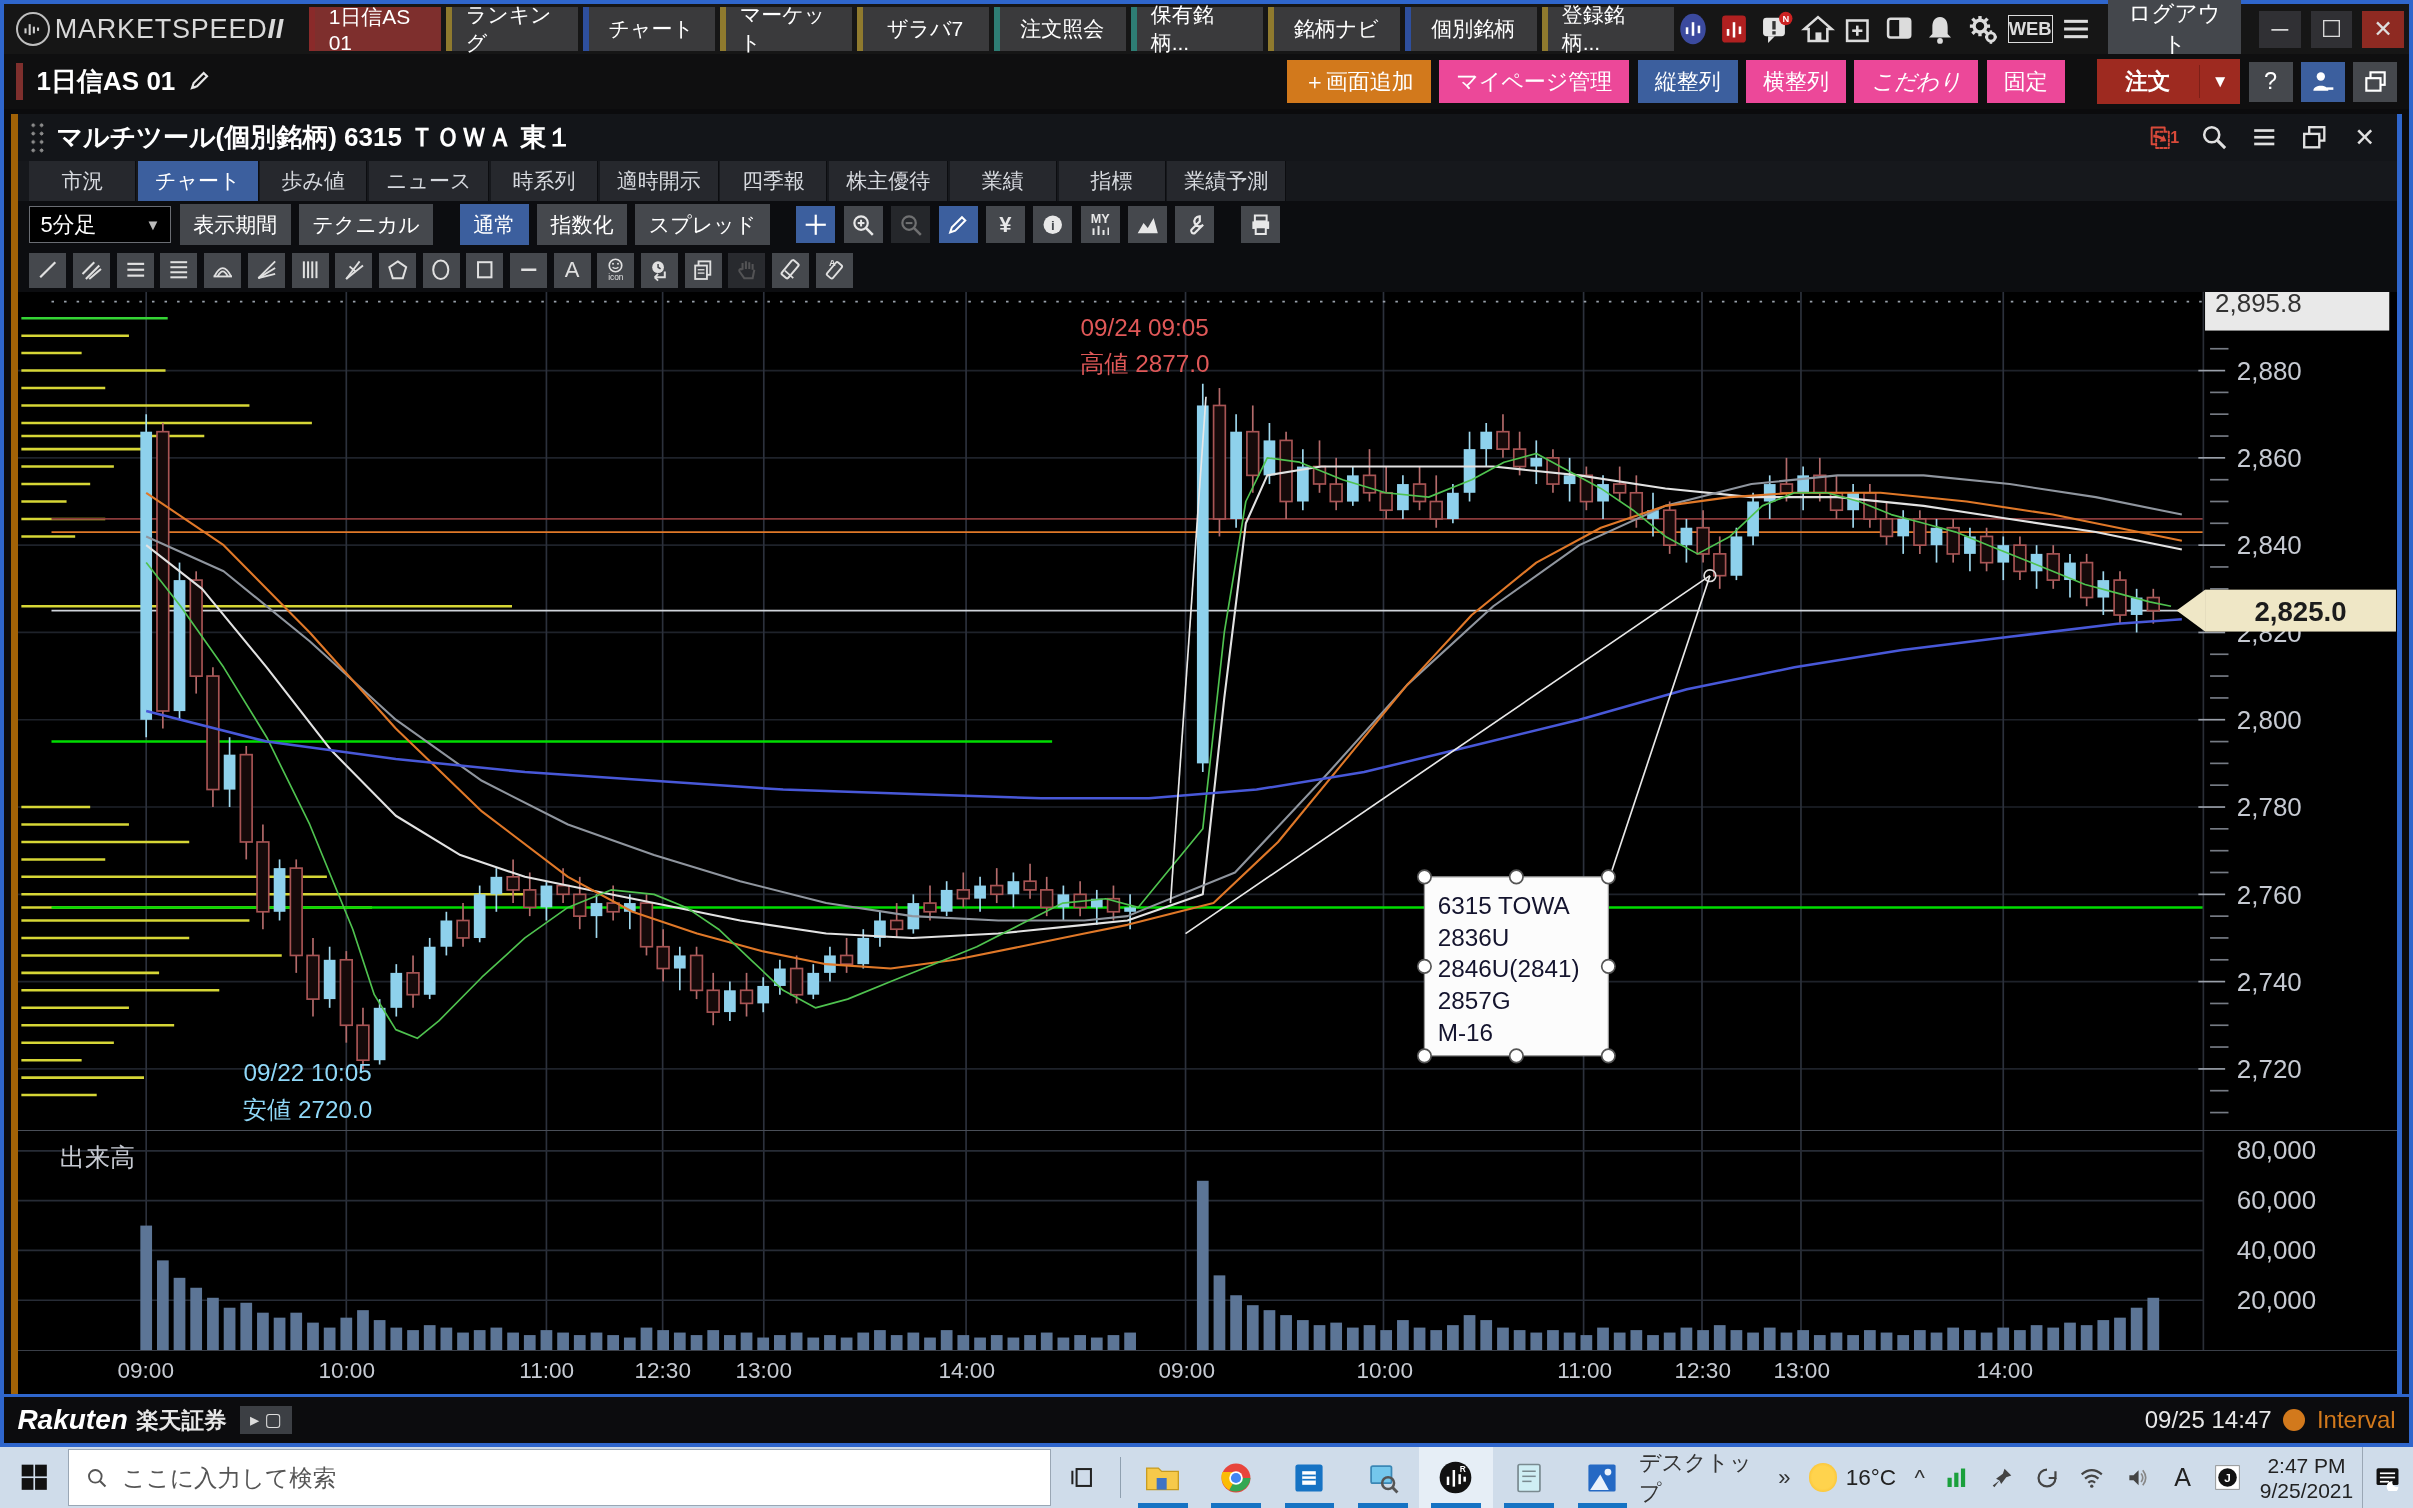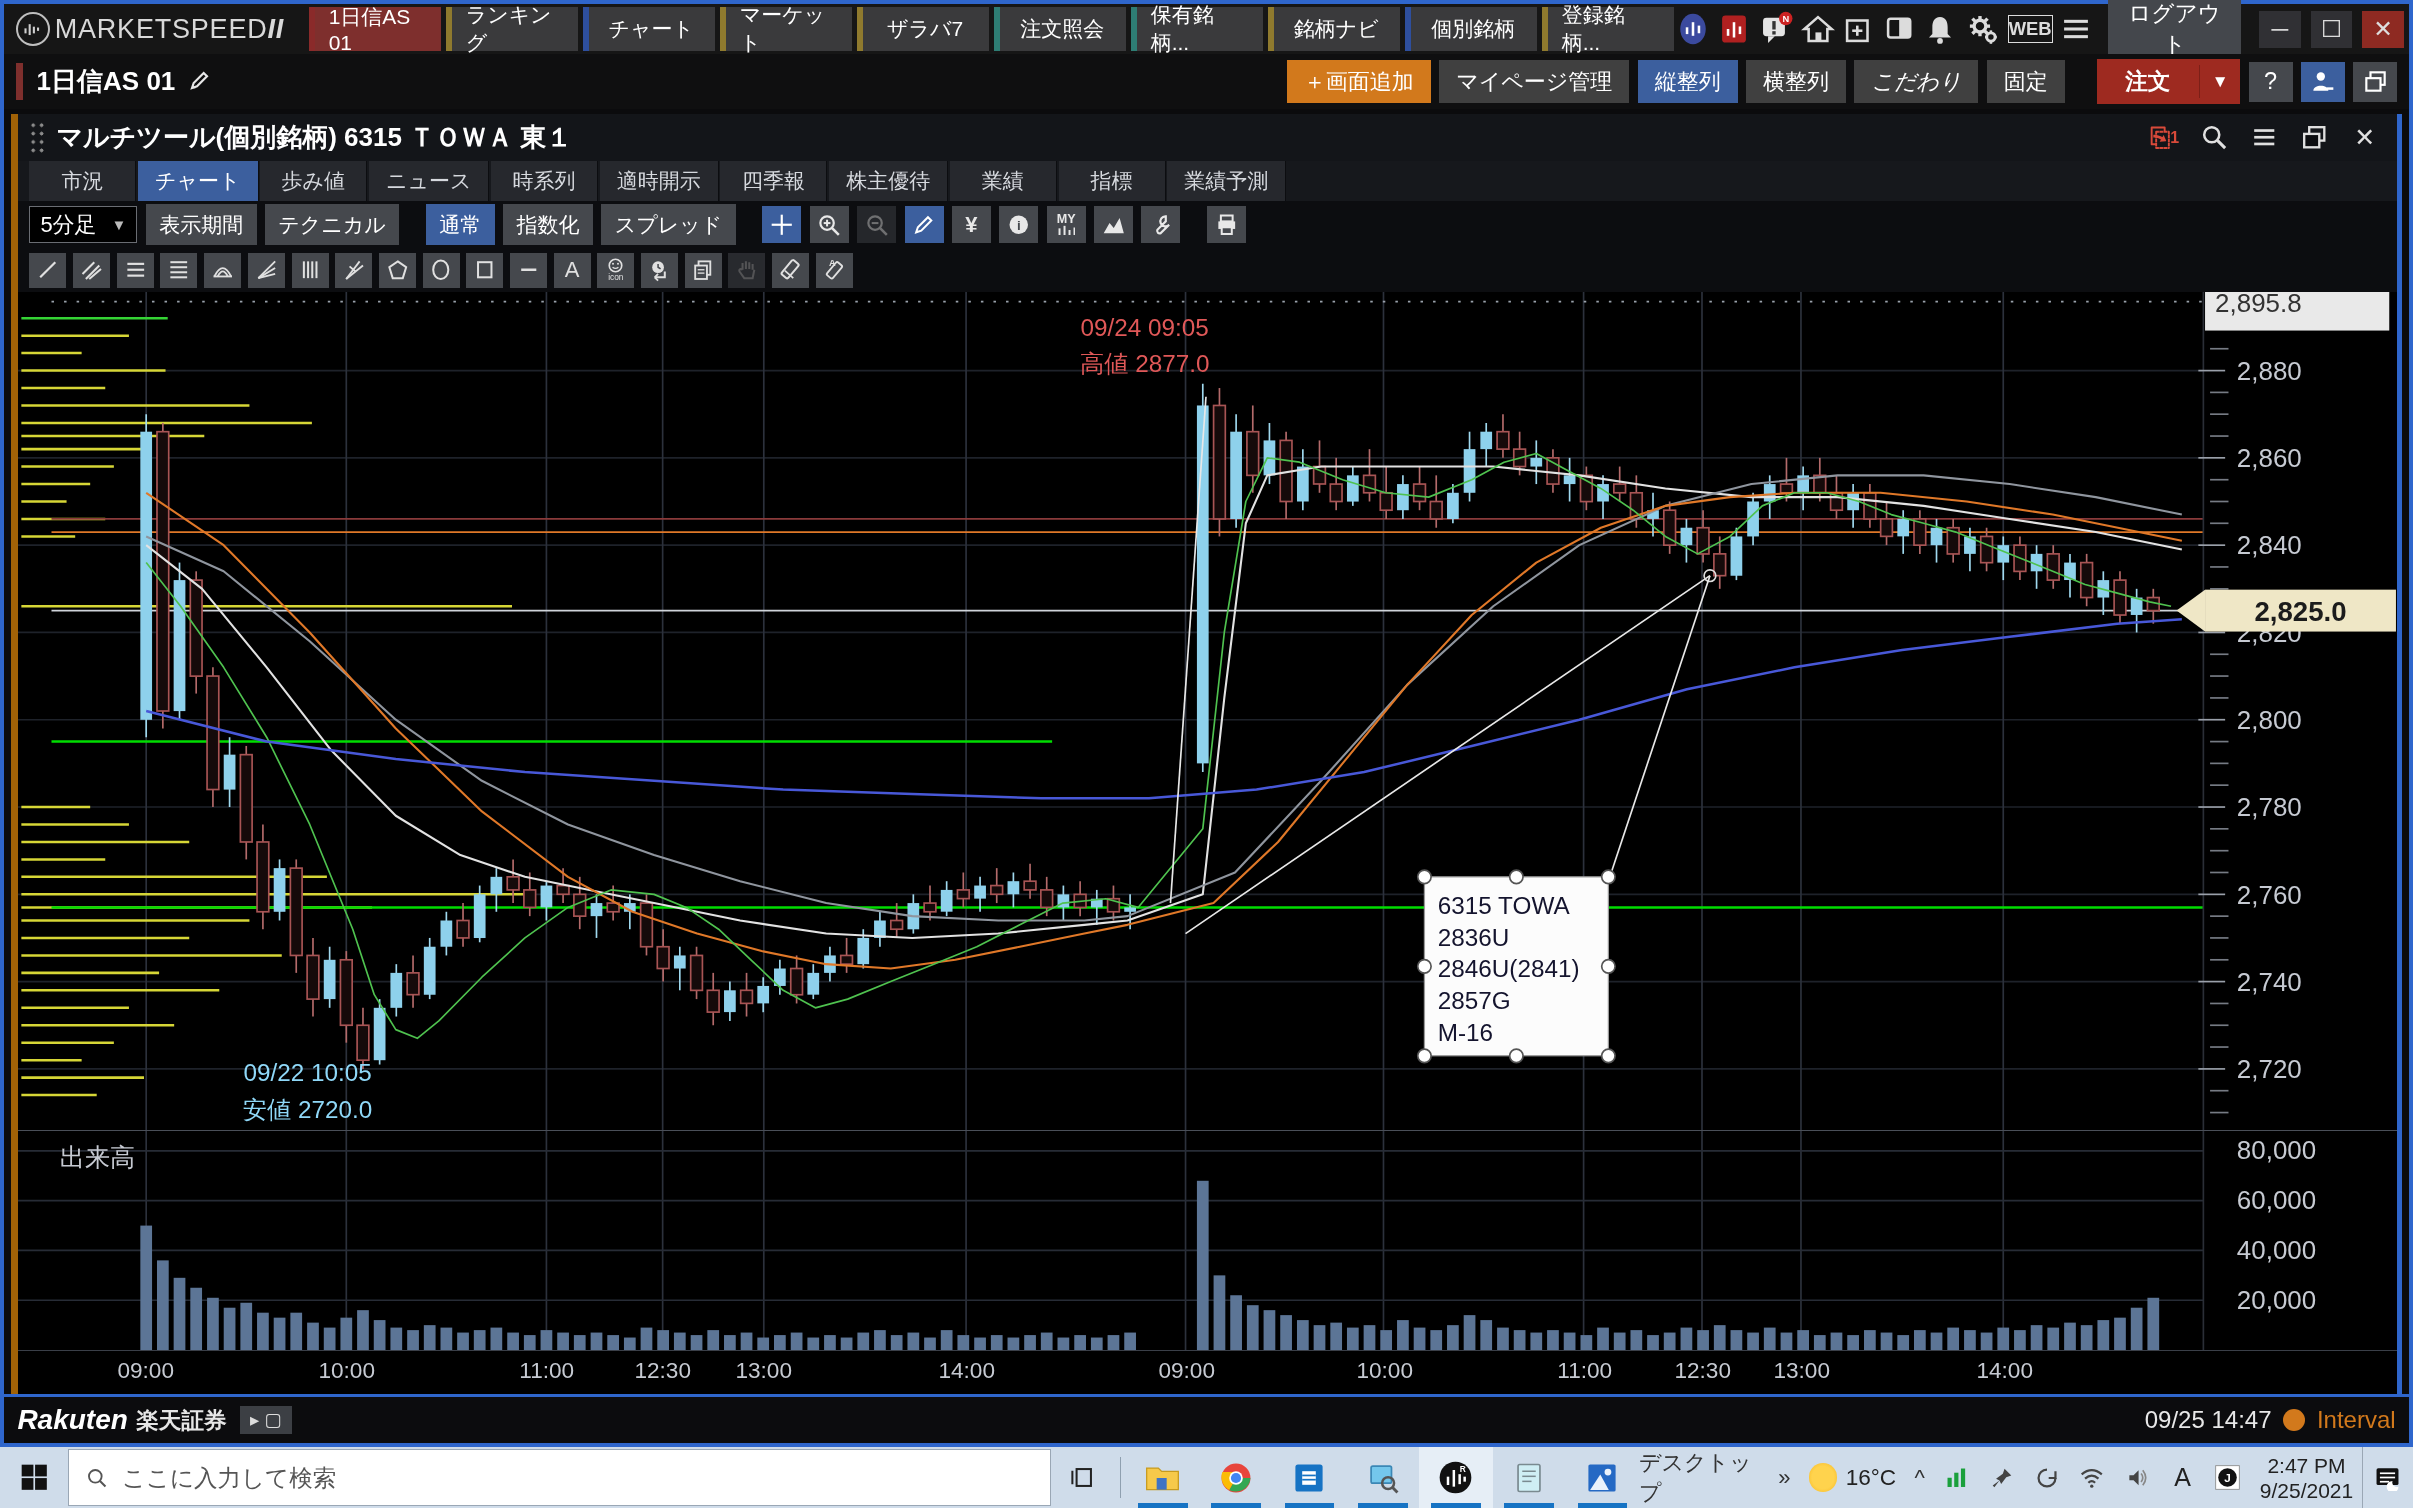--- a/index.html
+++ b/index.html
@@ -27,21 +27,21 @@
   .winctl { width:47px; height:37px; display:flex; align-items:center; justify-content:center;
             font-size:23.5px; color:#ddd; background:#303034; margin-left:3.4px; }
   .winctl.close { background:#8e2a22; }
 
   
   .subbar { height:55px; background:#0f0f10; display:flex; align-items:center; padding:0 11.7px; }
   .page-accent { width:7.5px; height:37px; background:#7e2f2d; margin-right:13.4px; }
   .page-name { font-size:26px; font-weight:bold; color:#fff; }
   .pencil { margin-left:11.7px; }
   .subbar-right { margin-left:auto; display:flex; align-items:center; gap:8.4px; }
-  .sbtn { font-size:22px; color:#fff; padding:6.7px 17px; background:#404040; cursor:pointer; }
+  .sbtn { font-size:22px; color:#fff; padding:6.7px 17px; background:#ec4899; cursor:pointer; }
   .sbtn.orange { background:#d2791c; }
   .sbtn.blue { background:#3c5f9e; }
   .order-btn { display:flex; align-items:center; background:#9e2a20; color:#fff;
                font-size:22.6px; font-weight:bold; margin-left:23.5px; cursor:pointer; }
   .order-btn .olabel { padding:6.7px 28.5px; }
   .order-btn .ocaret { padding:6.7px 11.7px; border-left:1.7px solid #7c1f17; font-size:17px; }
   .sq { width:44px; height:40px; display:flex; align-items:center; justify-content:center;
         background:#45484d; font-size:23.5px; color:#fff; cursor:pointer; }
   .sq.blue { background:#3c5f9e; }
 
@@ -57,21 +57,21 @@
   .wicon { width:35px; height:34px; display:flex; align-items:center; justify-content:center; cursor:pointer; }
   .link1 { color:#d84a3a; font-size:25px; font-weight:bold; }
   .link1 sub { font-size:16px; }
 
   .doc-tabs { height:40px; background:#16181c; display:flex; align-items:stretch; padding-left:11.7px; gap:1.7px; }
   .dtab { display:flex; align-items:center; justify-content:center; min-width:107px; padding:0 17px;
           font-size:21px; color:#d6d9de; background:#26282d; border-right:0.8px solid #0c0d10; cursor:pointer; }
   .dtab.active { background:#3c5f9e; color:#fff; }
 
   .ctoolbar { height:47px; display:flex; align-items:center; gap:8.4px; padding:0 11.7px; background:#0c0d10; }
-  .dropdown { display:flex; align-items:center; justify-content:space-between; width:108px; height:37px;
+  .dropdown { display:flex; align-items:center; justify-content:space-between; width:142px; height:37px;
               background:#000; border:1.7px solid #6a6d73; color:#fff; font-size:22px; padding:14px 10px; cursor:pointer; }
   .tbtn { font-size:21px; color:#fff; background:#45484d; padding:6.7px 13.4px; cursor:pointer; }
   .tbtn.blue { background:#3c5f9e; }
   .ticon { width:39px; height:37px; display:flex; align-items:center; justify-content:center;
            background:#45484d; color:#e8e8e8; font-size:22px; font-weight:bold; cursor:pointer; }
   .ticon.blue { background:#3c5f9e; }
   .ticon.dim { opacity:.45; }
   .gap12 { width:10px; }
 
   .dtoolbar { height:44px; display:flex; align-items:center; gap:6.7px; padding:0 11.7px; background:#0c0d10; }

